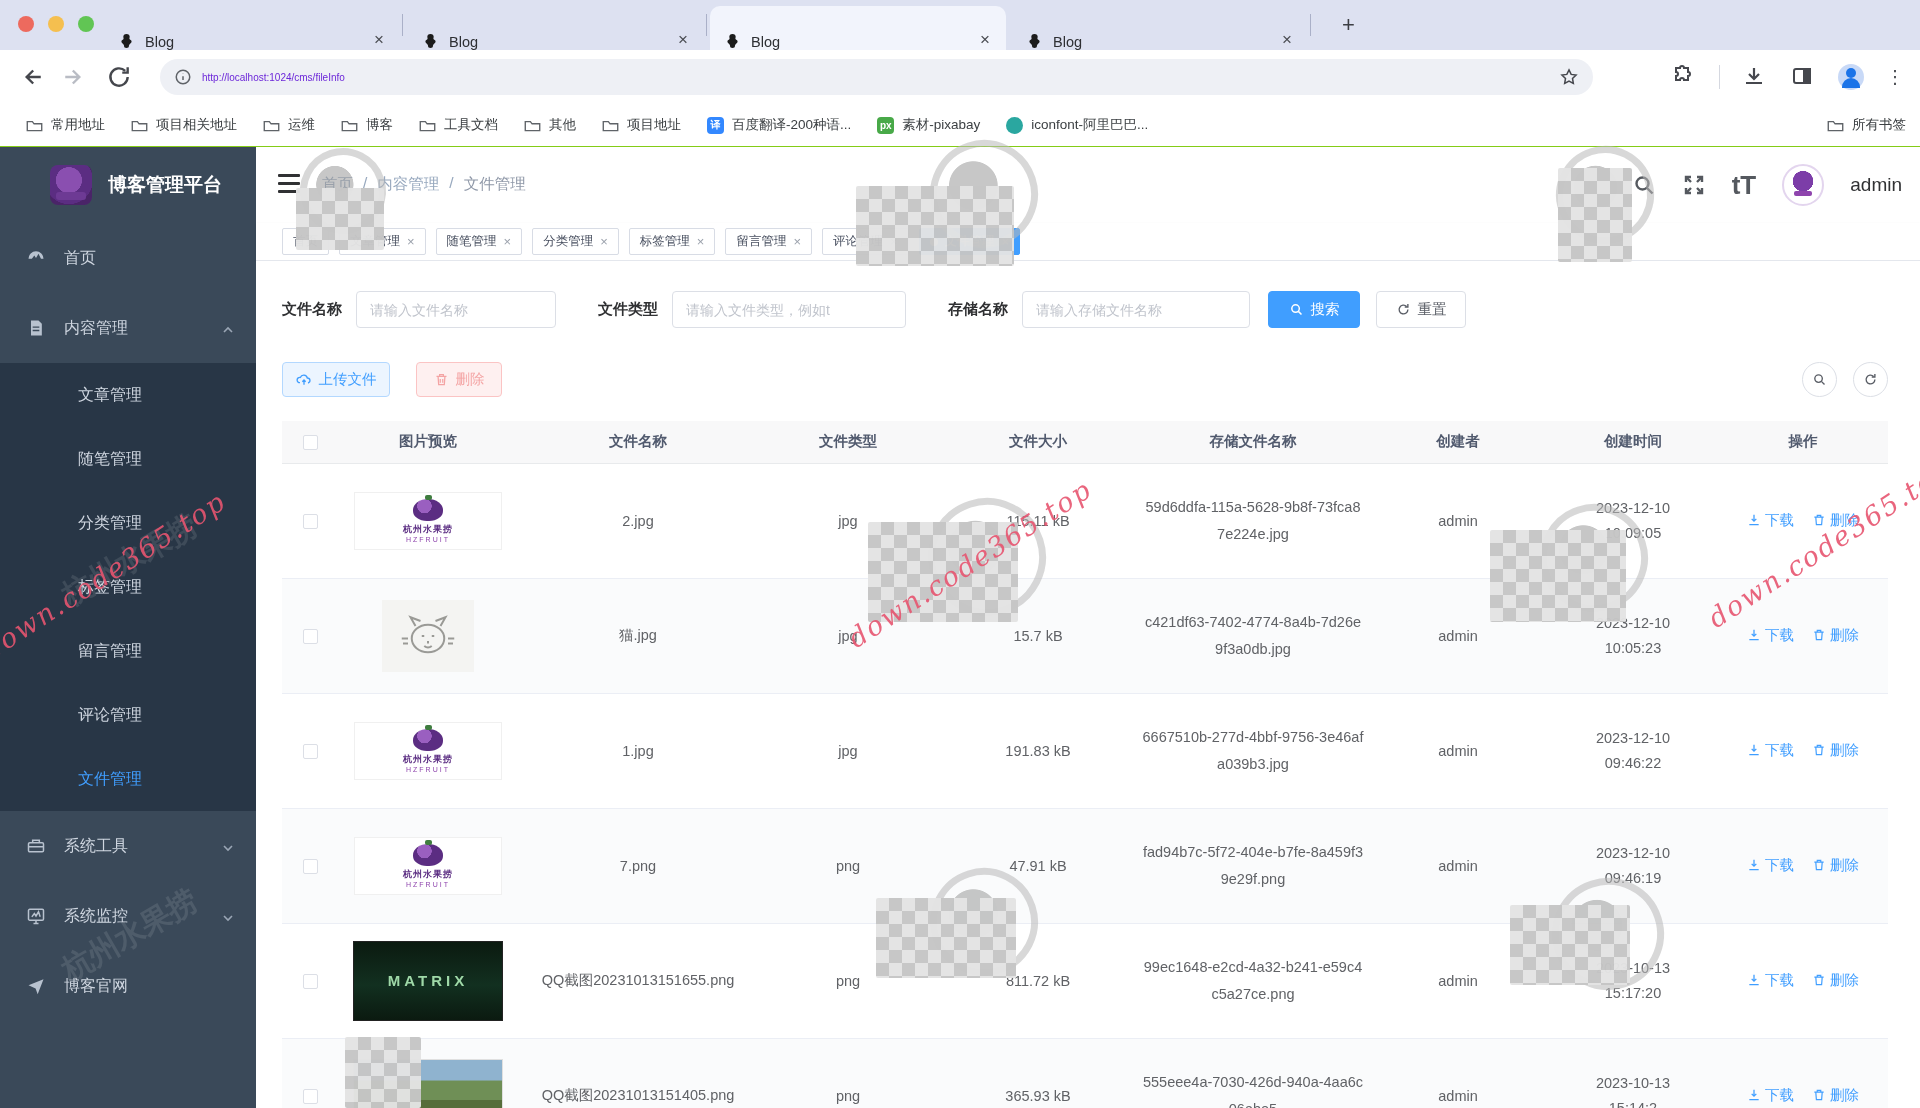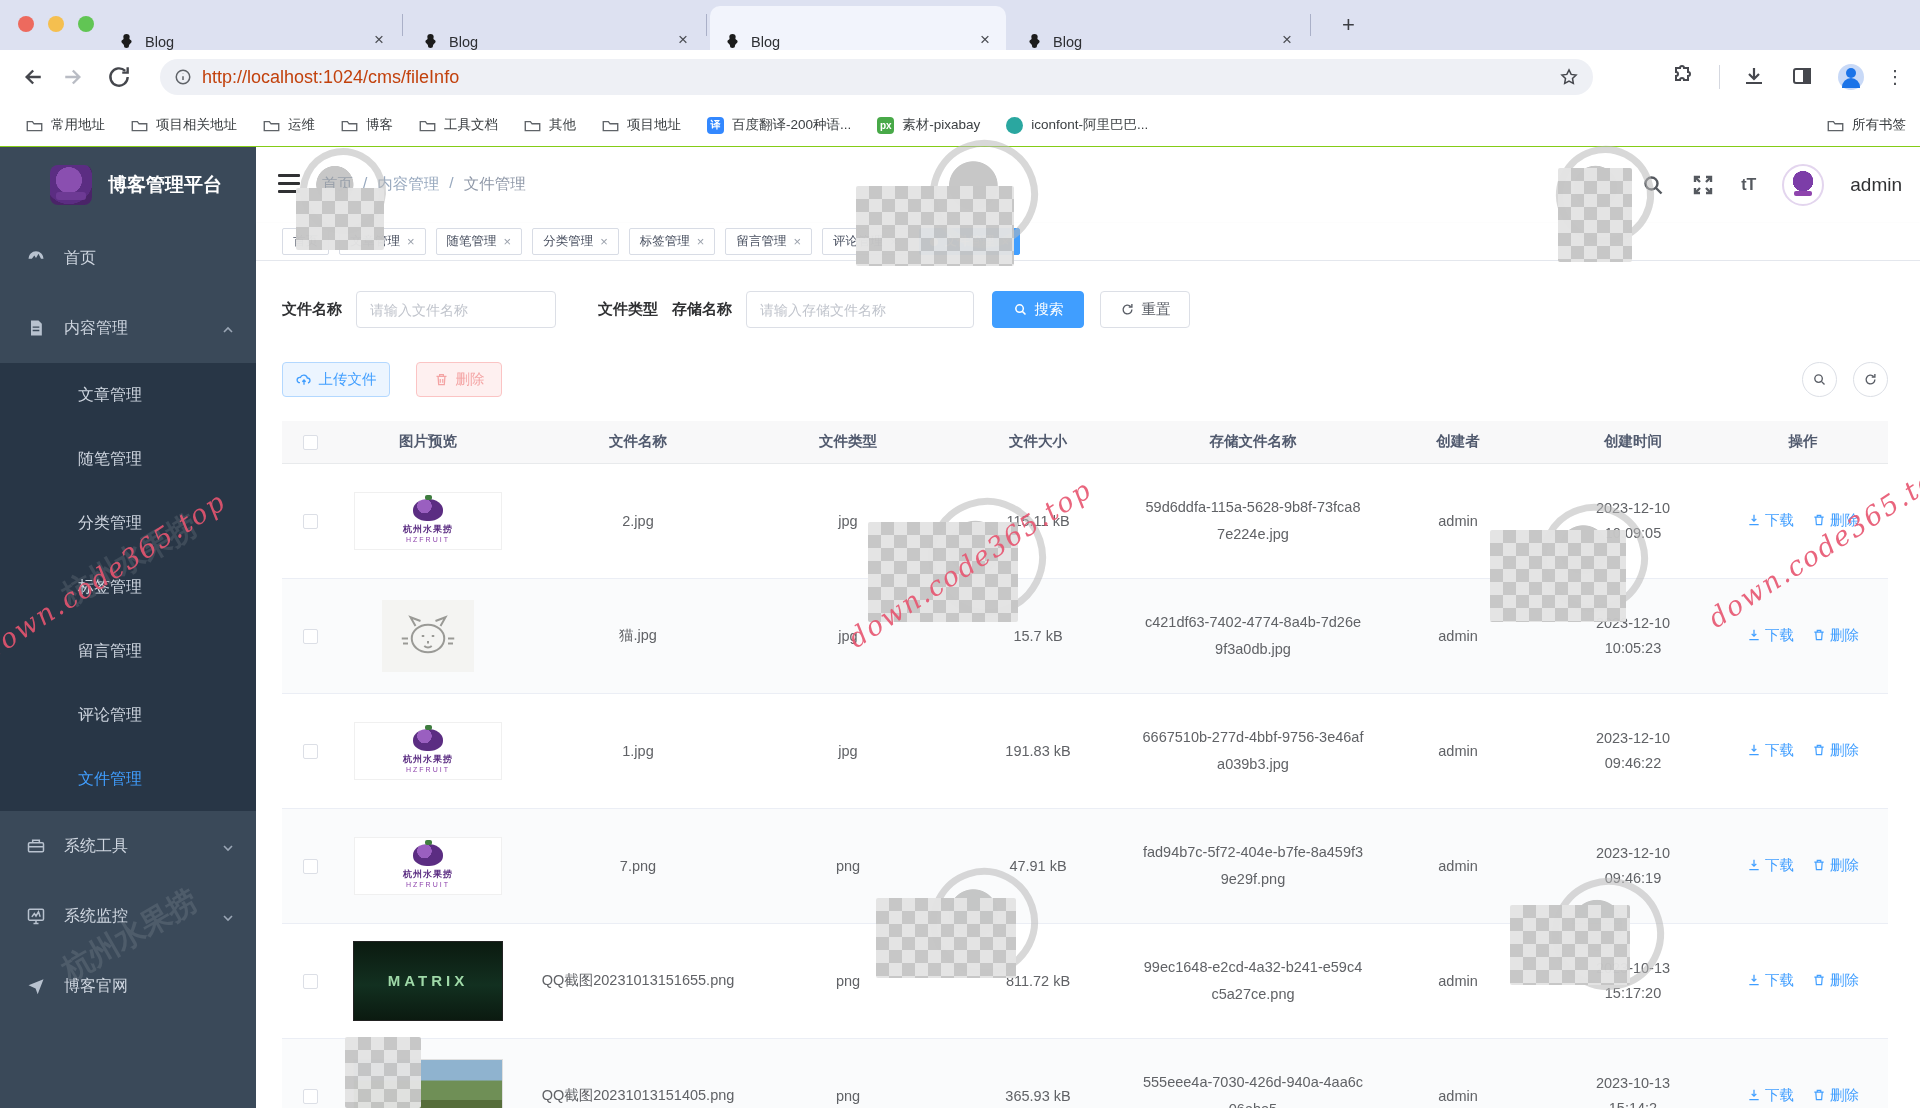--- a/index.html
+++ b/index.html
@@ -20,21 +20,21 @@
   .tab .tab-close { font-size:17px; color:#4a4c52; padding:0 2px; }
   .tab-divider { position:absolute; top:14px; width:1px; height:22px; background:#aab0c8; }
   .newtab-btn { position:absolute; top:13px; font-size:22px; color:#3c3e44; line-height:24px; }
 
   .toolbar { position:absolute; left:0; top:50px; width:1920px; height:54px; background:#ffffff; display:flex; align-items:center; }
   .nav-ic { width:26px; height:26px; margin-left:18px; color:#45474d; }
   .nav-ic.disabled { color:#b9bcc4; }
   .nav-ic svg { display:block; }
   .urlbar { position:absolute; left:160px; top:9px; width:1433px; height:36px; background:#eef0f5; border-radius:18px; display:flex; align-items:center; padding:0 14px; }
   .urlbar .info-icon { width:18px; height:18px; color:#5f6368; margin-right:10px; }
-  .url-text { font-size:18px; color:#c2410c; }
+  .url-text { font-size:10px; color:#6d28d9; }
   .url-star { position:absolute; right:14px; top:8px; width:20px; height:20px; color:#45474d; }
   .tb-right { position:absolute; right:0; top:0; height:54px; display:flex; align-items:center; }
   .tb-right .nav-ic { margin-left:0; margin-right:22px; }
   .tb-sep { width:1px; height:24px; background:#d5d8e0; margin-right:22px; }
   .avatar-chrome { width:26px; height:26px; border-radius:50%; background:#c8d9f7; margin-right:22px; position:relative; }
   .avatar-chrome:before{content:"";position:absolute;left:8px;top:4px;width:10px;height:10px;border-radius:50%;background:#1a73e8;}
   .avatar-chrome:after{content:"";position:absolute;left:4px;top:14px;width:18px;height:10px;border-radius:9px 9px 0 0;background:#1a73e8;}
   .kebab { font-size:18px; color:#45474d; margin-right:16px; letter-spacing:0; }
 
   .bookmarks { position:absolute; left:0; top:104px; width:1920px; height:43px; background:#fff; border-bottom:1px solid #84cc16; display:flex; align-items:center; font-size:13.5px; color:#3c4043; }
@@ -64,21 +64,21 @@
 
   .main { position:absolute; left:256px; top:0; width:1664px; height:961px; }
   .navbar { position:absolute; left:0; top:0; width:1664px; height:76px; background:#fff; }
   .hamburger { position:absolute; left:22px; top:27px; width:22px; height:20px; color:#303133; }
   .hamburger div{height:3px;background:#303133;margin-bottom:5px;border-radius:1px;}
   .breadcrumb { position:absolute; left:66px; top:27px; font-size:15.5px; color:#97a8be; display:flex; gap:10px; }
   .breadcrumb .crumb-last { color:#8f98a8; }
   .nav-right { position:absolute; right:18px; top:0; height:76px; display:flex; align-items:center; gap:26px; }
   .nr-ic { width:24px; height:24px; color:#55595f; }
   .nr-ic svg{display:block;}
-  .font-ic { font-size:16px; font-weight:bold; color:#55595f; }
+  .font-ic { font-size:26px; font-weight:bold; color:#55595f; }
   .user-avatar { width:42px; height:42px; border-radius:50%; border:2px solid #e3d5ee; background:radial-gradient(circle at 50% 40%, #7c3da8 0 34%, #fff 35%); position:relative; }
   .user-avatar:after{content:"";position:absolute;left:10px;bottom:8px;right:10px;height:5px;background:#8e44ad;border-radius:2px;}
   .user-name { font-size:19px; color:#303133; }
 
   .tagsbar { position:absolute; left:0; top:76px; width:1664px; height:38px; background:#fff; border-bottom:1px solid #e4e7ed; box-shadow:0 1px 3px rgba(0,0,0,.06); display:flex; align-items:center; padding-left:26px; gap:10px; }
   .tag-chip { height:27px; display:inline-flex; align-items:center; padding:0 10px; border:1px solid #d8dce5; background:#fff; color:#495060; font-size:12.5px; border-radius:2px; white-space:nowrap; }
   .tag-chip .tc-close:after { content:"×"; margin-left:7px; color:#9aa0ab; font-size:13px; }
   .tag-chip.active { background:#409eff; border-color:#409eff; color:#fff; }
   .tag-chip.active:before { content:""; width:8px; height:8px; border-radius:50%; background:#fff; margin-right:7px; }
   .tag-chip.active .tc-close:after { color:#fff; }
@@ -468,20 +468,21 @@
             <span class="tc-close"></span>
           </span>
       </div>
 
       <div class="page">
 
         <div class="filter-row">
           <span class="f-label">文件名称</span>
           <input class="f-input in-name" placeholder="请输入文件名称" style="">
           <span class="f-label">文件类型</span>
+          <input class="f-input in-type" placeholder="请输入文件类型，例如t" style="">
           <span class="f-label">存储名称</span>
           <input class="f-input in-store" placeholder="请输入存储文件名称" style="">
           <button class="btn btn-search">
             <svg viewBox="0 0 24 24" width="15" height="15" fill="none" stroke="currentColor" stroke-width="2.4">
                 <circle cx="10.5" cy="10.5" r="6"></circle>
                 <path d="M15 15l5 5"></path>
               </svg>
             <span>搜索</span>
           </button>
           <button class="btn btn-reset">

